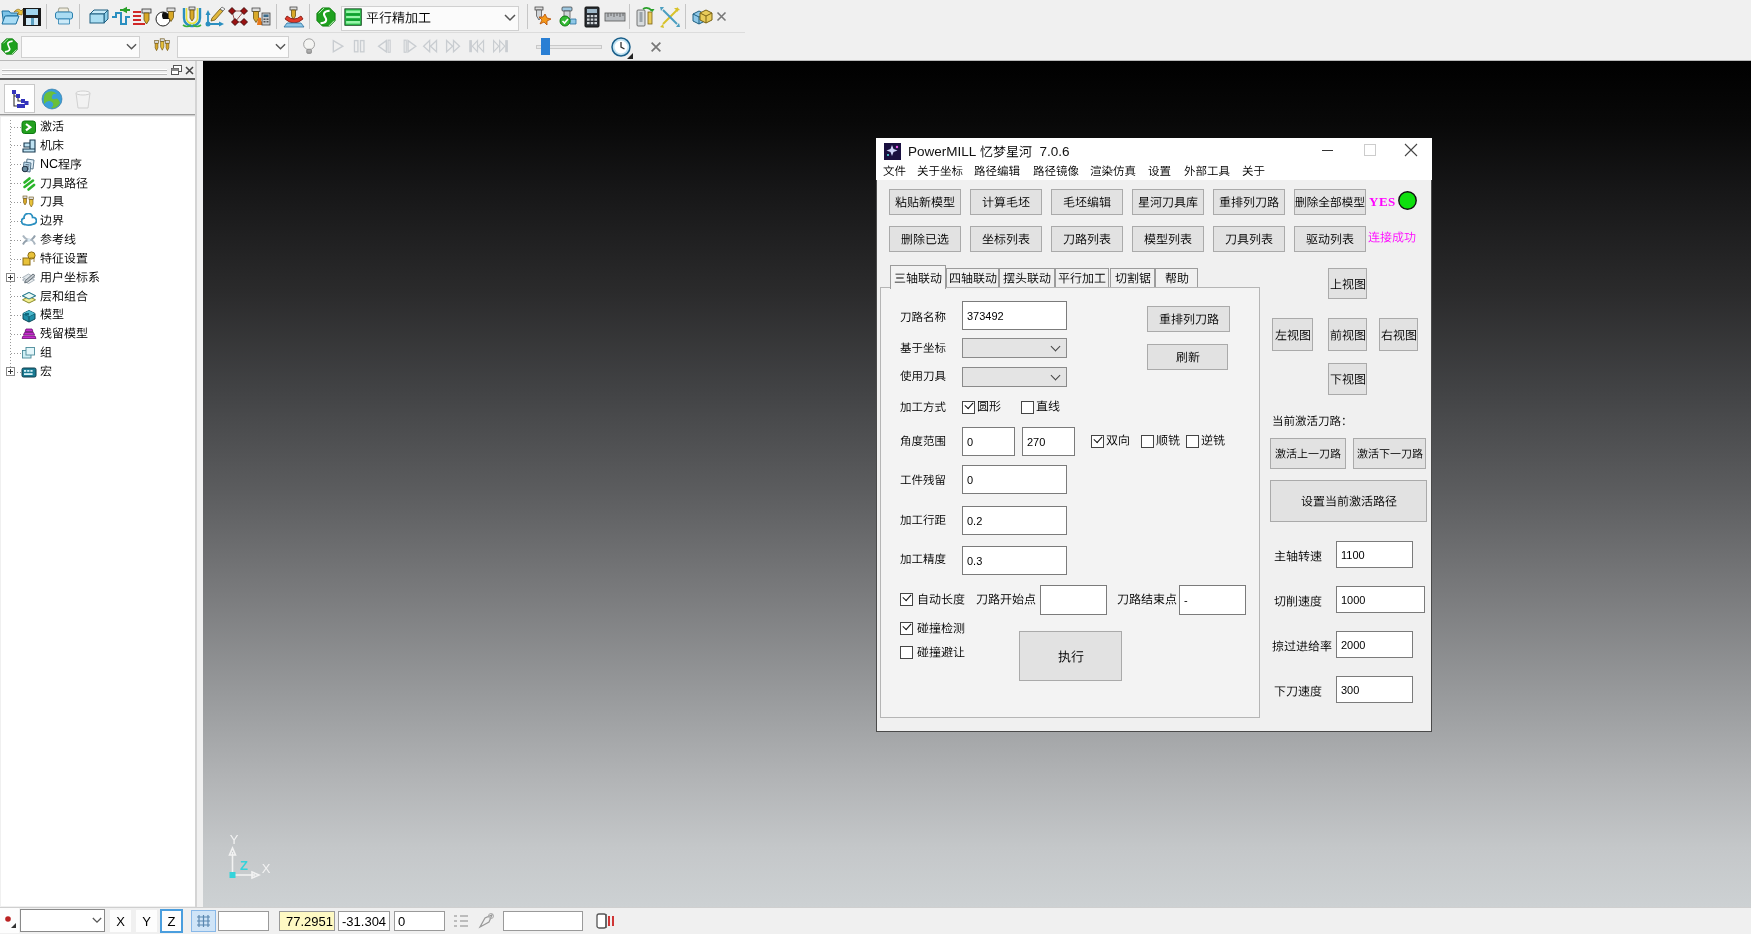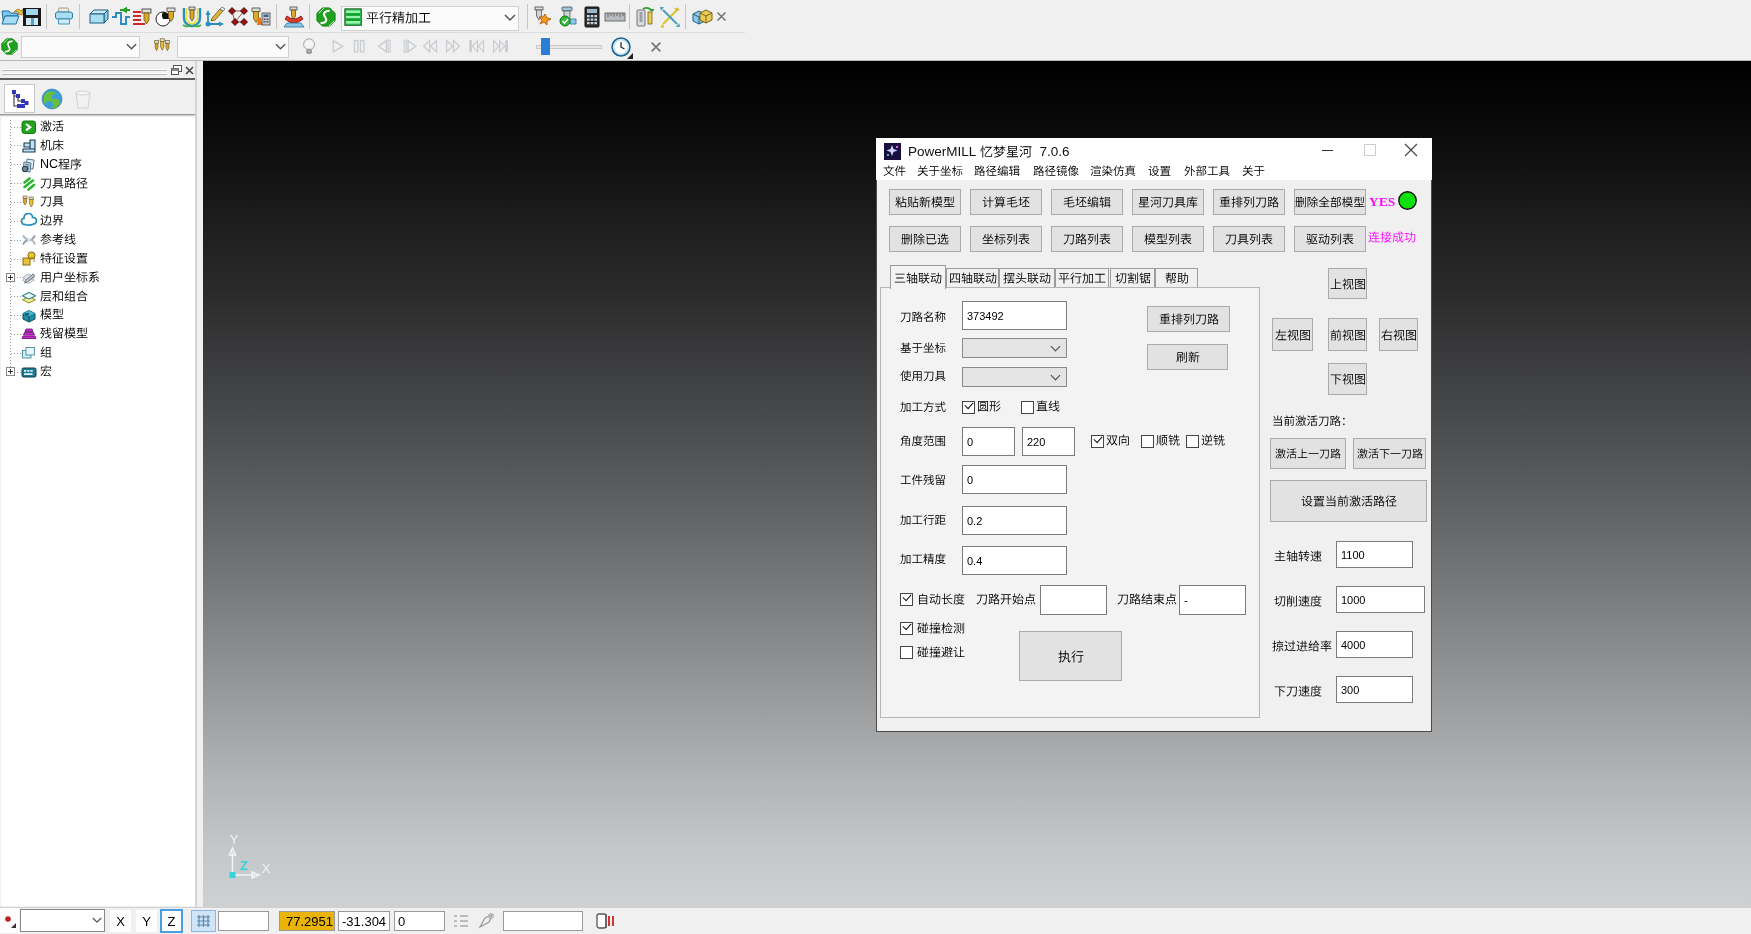--- a/index.html
+++ b/index.html
@@ -581,21 +581,21 @@
     <div class="ab" style="left:136px;top:910px;width:21px;height:22px;background:#fdfdfd;display:flex;align-items:center;justify-content:center;font-size:13px">Y</div>
     <div class="ab" style="left:161px;top:910px;width:21px;height:22px;background:#fdfdfd;display:flex;align-items:center;justify-content:center;font-size:13px">Z</div>
     <div class="ab" style="left:160px;top:909px;width:23px;height:24px;border:2px solid #4a9ede;background:#fdfdfd;display:flex;align-items:center;justify-content:center;font-size:13px">Z</div>
     <div class="ab" style="left:191px;top:910px;width:25px;height:22px;background:#cfe4f7;border:1px solid #88b8e8"></div>
     <svg class="ico" style="left:196px;top:914px" width="15" height="14" viewBox="0 0 15 14">
       <g stroke="#5a87b0" stroke-width="1.2">
         <path d="M1 3 h13 M1 7 h13 M1 11 h13 M3 1 v12 M7.5 1 v12 M12 1 v12"></path>
       </g>
     </svg>
     <div class="ab" style="left:218px;top:911px;width:51px;height:20px;background:#fff;border:1px solid #9a9a9a;font-size:13px;display:flex;align-items:center;padding-left:3px"></div>
-    <div class="ab" style="left:279px;top:911px;width:56px;height:20px;background:#eab308;border:1px solid #9a9a9a;font-size:13px;display:flex;align-items:center;padding-left:6px">77.2951</div>
+    <div class="ab" style="left:279px;top:911px;width:56px;height:20px;background:#fef9c3;border:1px solid #9a9a9a;font-size:13px;display:flex;align-items:center;padding-left:6px">77.2951</div>
     <div class="ab" style="left:338px;top:911px;width:52px;height:20px;background:#fff;border:1px solid #9a9a9a;font-size:13px;display:flex;align-items:center;padding-left:3px">-31.304</div>
     <div class="ab" style="left:394px;top:911px;width:51px;height:20px;background:#fff;border:1px solid #9a9a9a;font-size:13px;display:flex;align-items:center;padding-left:3px">0</div>
     <svg class="ico" style="left:452px;top:913px" width="18" height="16" viewBox="0 0 18 16">
       <g stroke="#888" stroke-width="1.2">
         <path d="M2 3 h3 M2 8 h3 M2 13 h3 M8 3 h8 M8 8 h8 M8 13 h8"></path>
       </g>
     </svg>
     <svg class="ico" style="left:477px;top:912px" width="18" height="18" viewBox="0 0 18 18">
       <path d="M3 15 L12 10 L15 3 L8 6 Z" fill="none" stroke="#999" stroke-width="1.2"></path>
       <circle cx="14" cy="4" r="2.5" fill="none" stroke="#aaa"></circle>
@@ -965,21 +965,21 @@
       <svg class="z " style="width:46.0px;height:11.5px;" viewBox="0 0 4000 1000">
         <g transform="translate(0,880) scale(1,-1)" fill="#000">
           <use href="#u89D2" x="0"></use>
           <use href="#u5EA6" x="1000"></use>
           <use href="#u8303" x="2000"></use>
           <use href="#u56F4" x="3000"></use>
         </g>
       </svg>
     </div>
     <div class="inp" style="left:962px;top:427px;width:53px;height:29px">0</div>
-    <div class="inp" style="left:1022px;top:427px;width:53px;height:29px">220</div>
+    <div class="inp" style="left:1022px;top:427px;width:53px;height:29px">270</div>
     <div class="cb ck" style="left:1091px;top:435px"></div>
     <div class="ab" style="left:1106px;top:434.3px">
       <svg class="z " style="width:24.0px;height:12px;" viewBox="0 0 2000 1000">
         <g transform="translate(0,880) scale(1,-1)" fill="#000">
           <use href="#u53CC" x="0"></use>
           <use href="#u5411" x="1000"></use>
         </g>
       </svg>
     </div>
     <div class="cb" style="left:1141px;top:435px"></div>
@@ -1025,21 +1025,21 @@
     <div class="ab" style="left:900px;top:552.6px">
       <svg class="z " style="width:46.0px;height:11.5px;" viewBox="0 0 4000 1000">
         <g transform="translate(0,880) scale(1,-1)" fill="#000">
           <use href="#u52A0" x="0"></use>
           <use href="#u5DE5" x="1000"></use>
           <use href="#u7CBE" x="2000"></use>
           <use href="#u5EA6" x="3000"></use>
         </g>
       </svg>
     </div>
-    <div class="inp" style="left:962px;top:546px;width:105px;height:29px">0.4</div>
+    <div class="inp" style="left:962px;top:546px;width:105px;height:29px">0.3</div>
     <div class="cb ck" style="left:900px;top:593px"></div>
     <div class="ab" style="left:917px;top:593.3px">
       <svg class="z " style="width:48.0px;height:12px;" viewBox="0 0 4000 1000">
         <g transform="translate(0,880) scale(1,-1)" fill="#000">
           <use href="#u81EA" x="0"></use>
           <use href="#u52A8" x="1000"></use>
           <use href="#u957F" x="2000"></use>
           <use href="#u5EA6" x="3000"></use>
         </g>
       </svg>
@@ -1239,21 +1239,21 @@
       <svg class="z " style="width:60.0px;height:12px;" viewBox="0 0 5000 1000">
         <g transform="translate(0,880) scale(1,-1)" fill="#000">
           <use href="#u63A0" x="0"></use>
           <use href="#u8FC7" x="1000"></use>
           <use href="#u8FDB" x="2000"></use>
           <use href="#u7ED9" x="3000"></use>
           <use href="#u7387" x="4000"></use>
         </g>
       </svg>
     </div>
-    <div class="inp" style="left:1336px;top:631px;width:77px;height:27px">4000</div>
+    <div class="inp" style="left:1336px;top:631px;width:77px;height:27px">2000</div>
     <div class="ab" style="left:1274px;top:685.3px">
       <svg class="z " style="width:48.0px;height:12px;" viewBox="0 0 4000 1000">
         <g transform="translate(0,880) scale(1,-1)" fill="#000">
           <use href="#u4E0B" x="0"></use>
           <use href="#u5200" x="1000"></use>
           <use href="#u901F" x="2000"></use>
           <use href="#u5EA6" x="3000"></use>
         </g>
       </svg>
     </div>

